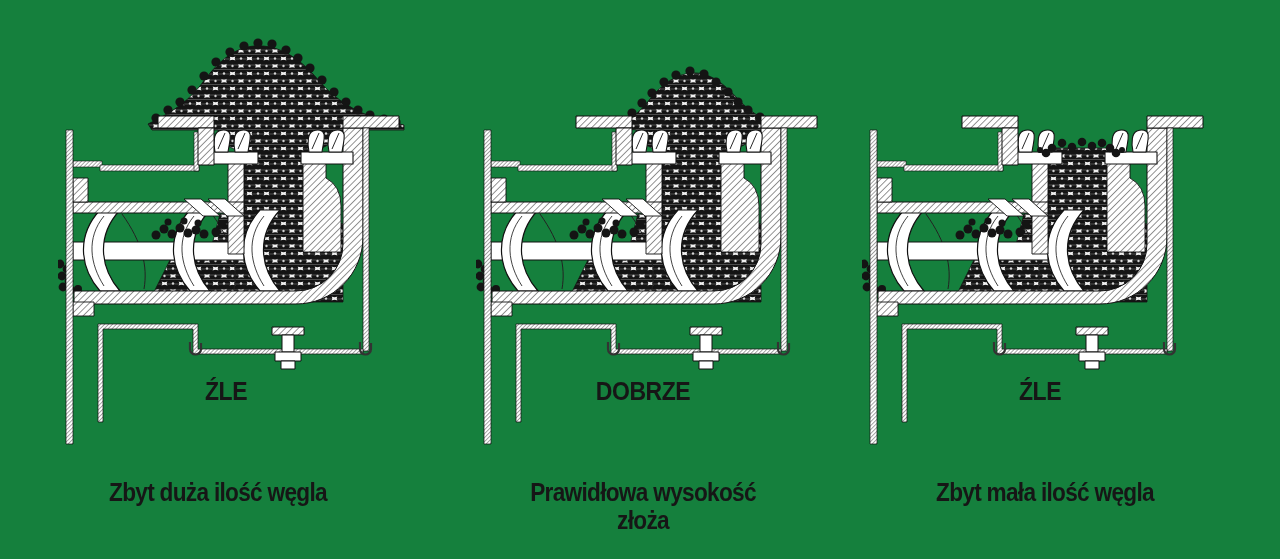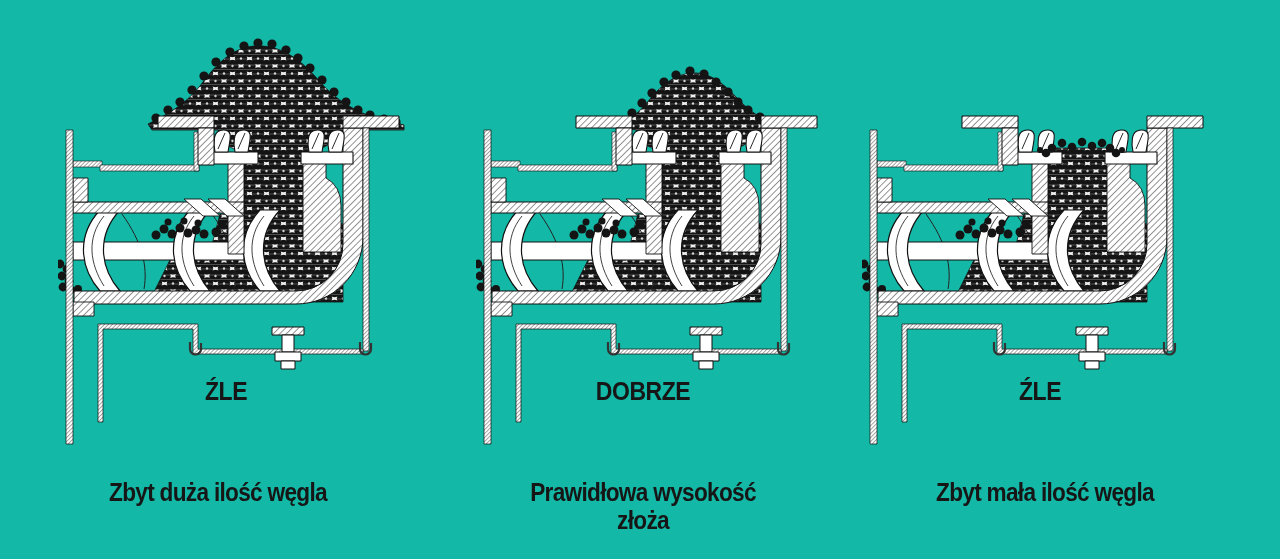--- a/index.html
+++ b/index.html
@@ -1,17 +1,17 @@
 <!DOCTYPE html>
 <html><head>
 <meta charset="utf-8">
 <style>
   html,body{margin:0;padding:0;background:#ffffff;}
   .stage{
-    position:relative;width:1280px;height:559px;background:#14b8a6;overflow:hidden;
+    position:relative;width:1280px;height:559px;background:#15803d;overflow:hidden;
     font-family:"Liberation Sans","DejaVu Sans",sans-serif;color:#111;
   }
   .drawing{position:absolute;width:348px;height:448px;top:2px;}
   #draw1{left:58px;}
   #draw2{left:476px;}
   #draw3{left:862px;}
   .verdict{
     position:absolute;top:377px;width:220px;text-align:center;
     font-size:25px;font-weight:700;letter-spacing:-0.5px;
     transform:scaleX(0.92);transform-origin:center top;white-space:nowrap;color:#161616;

